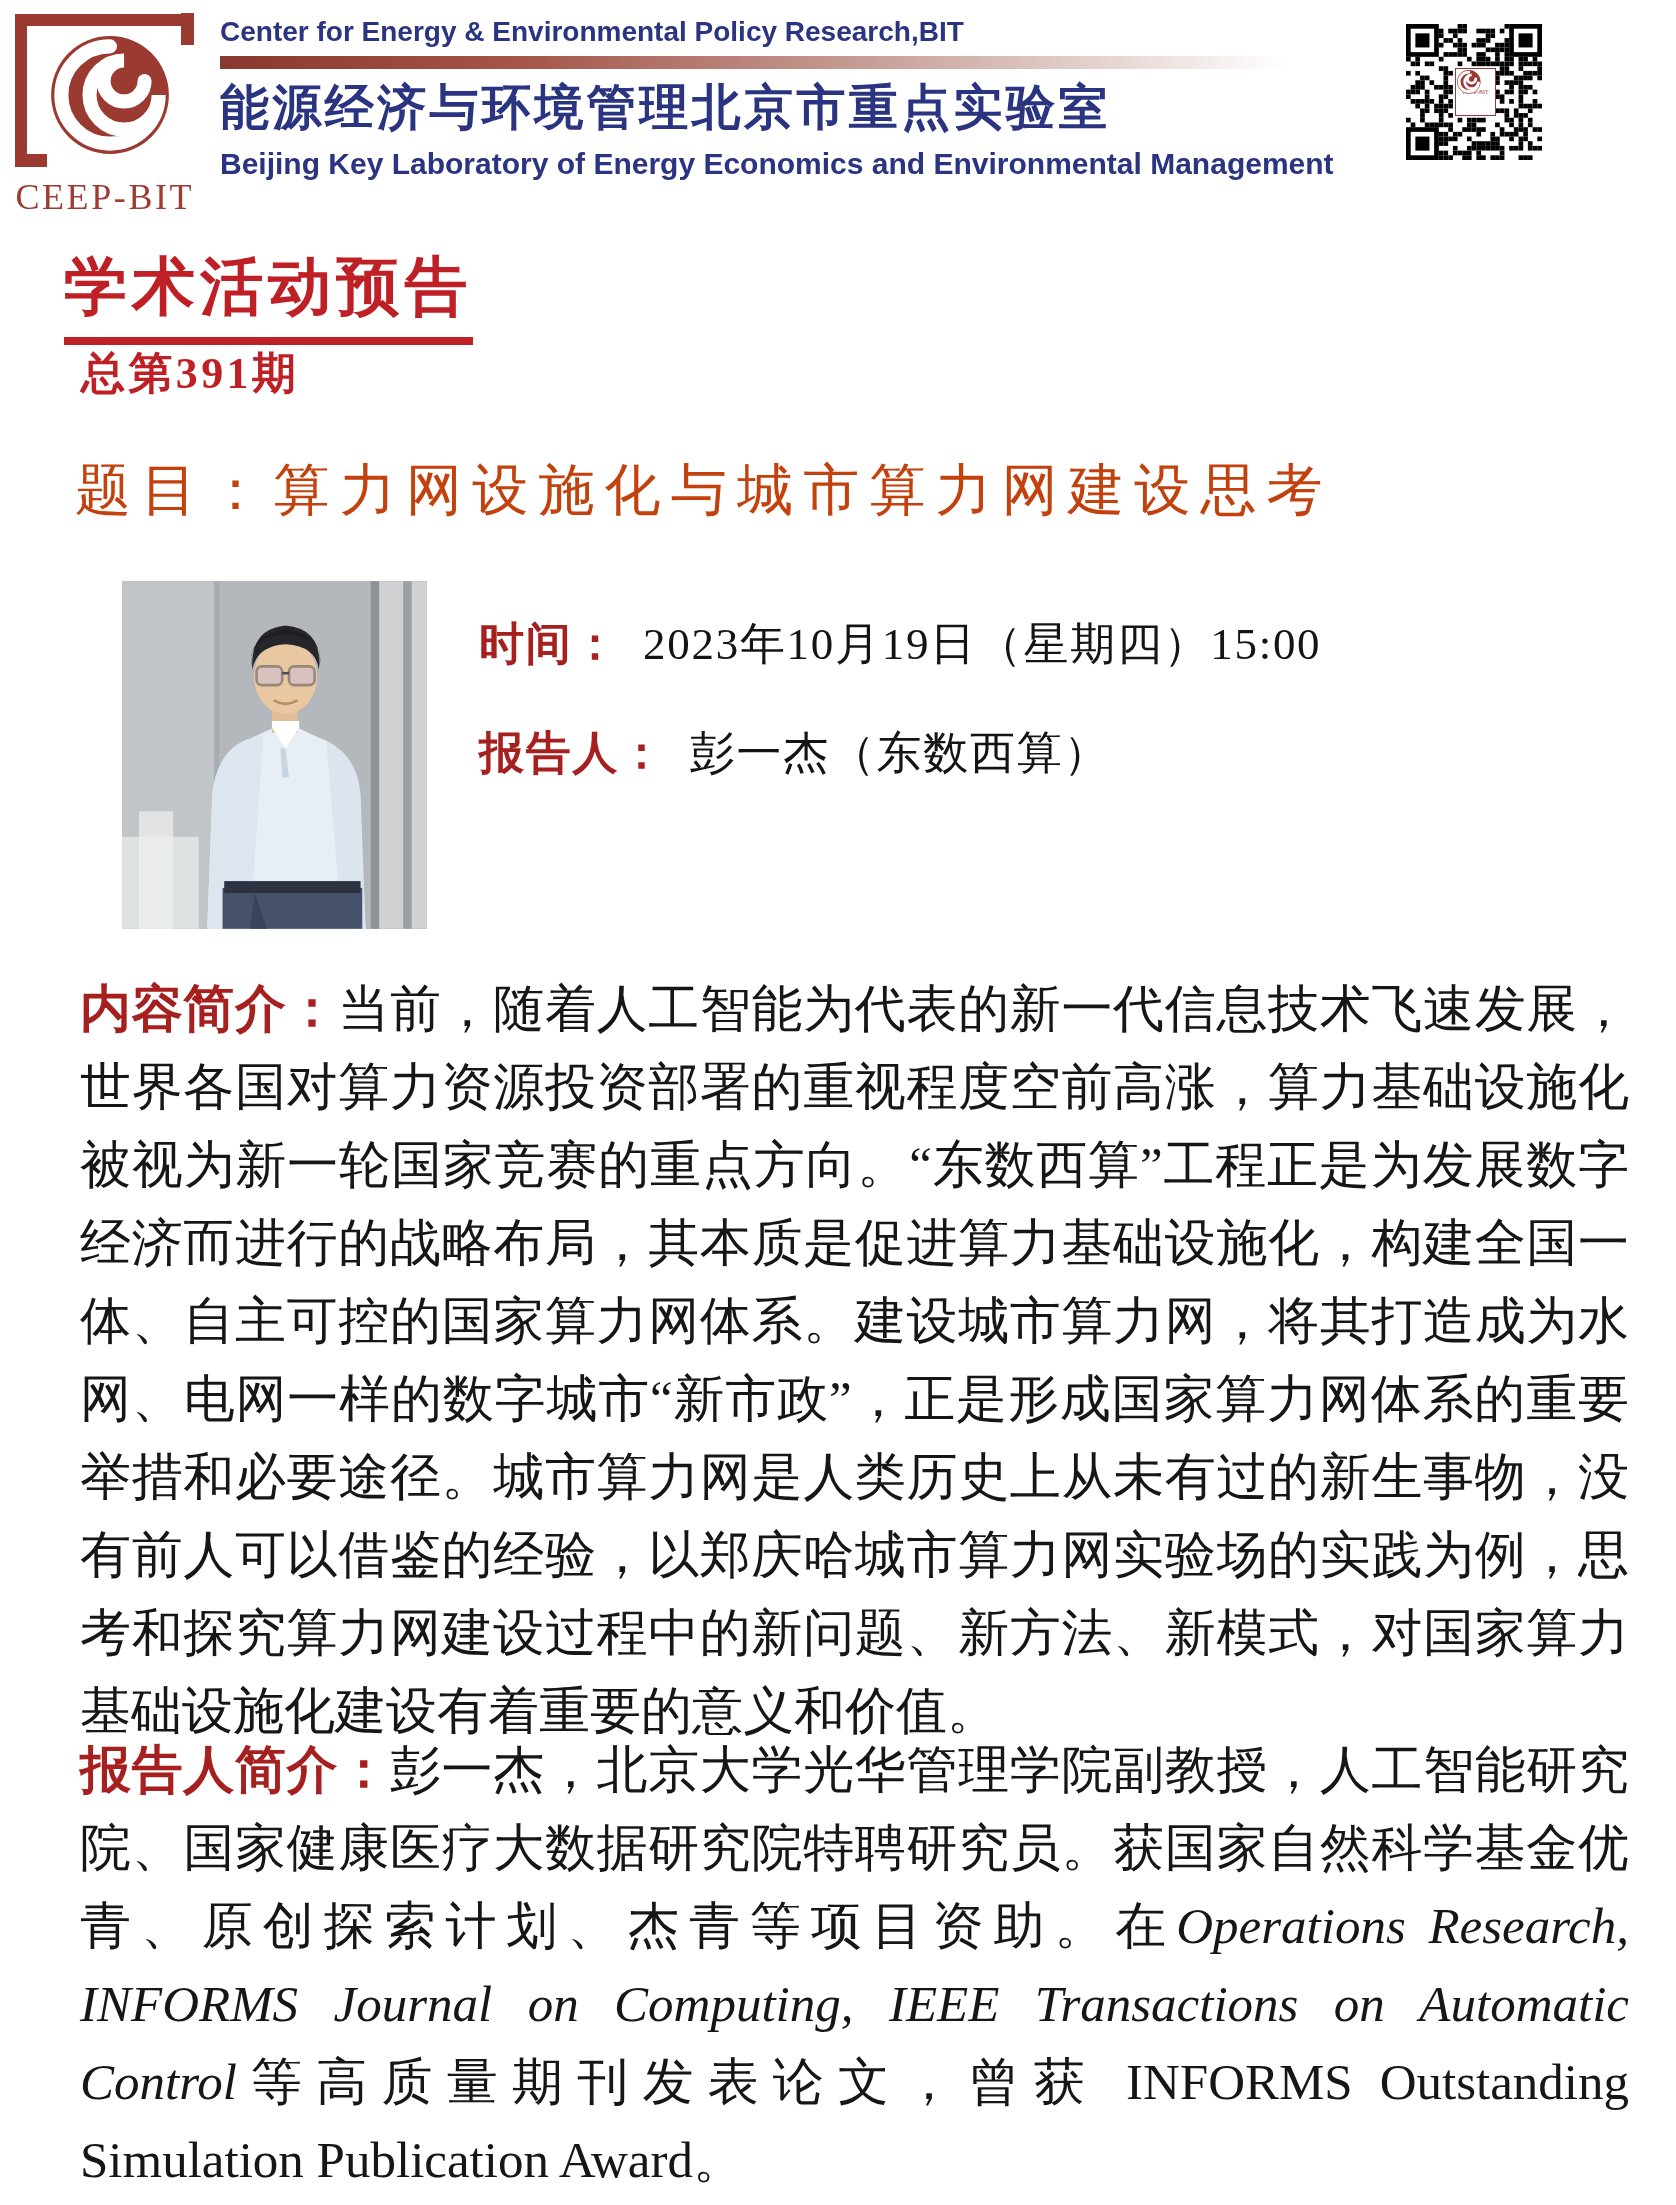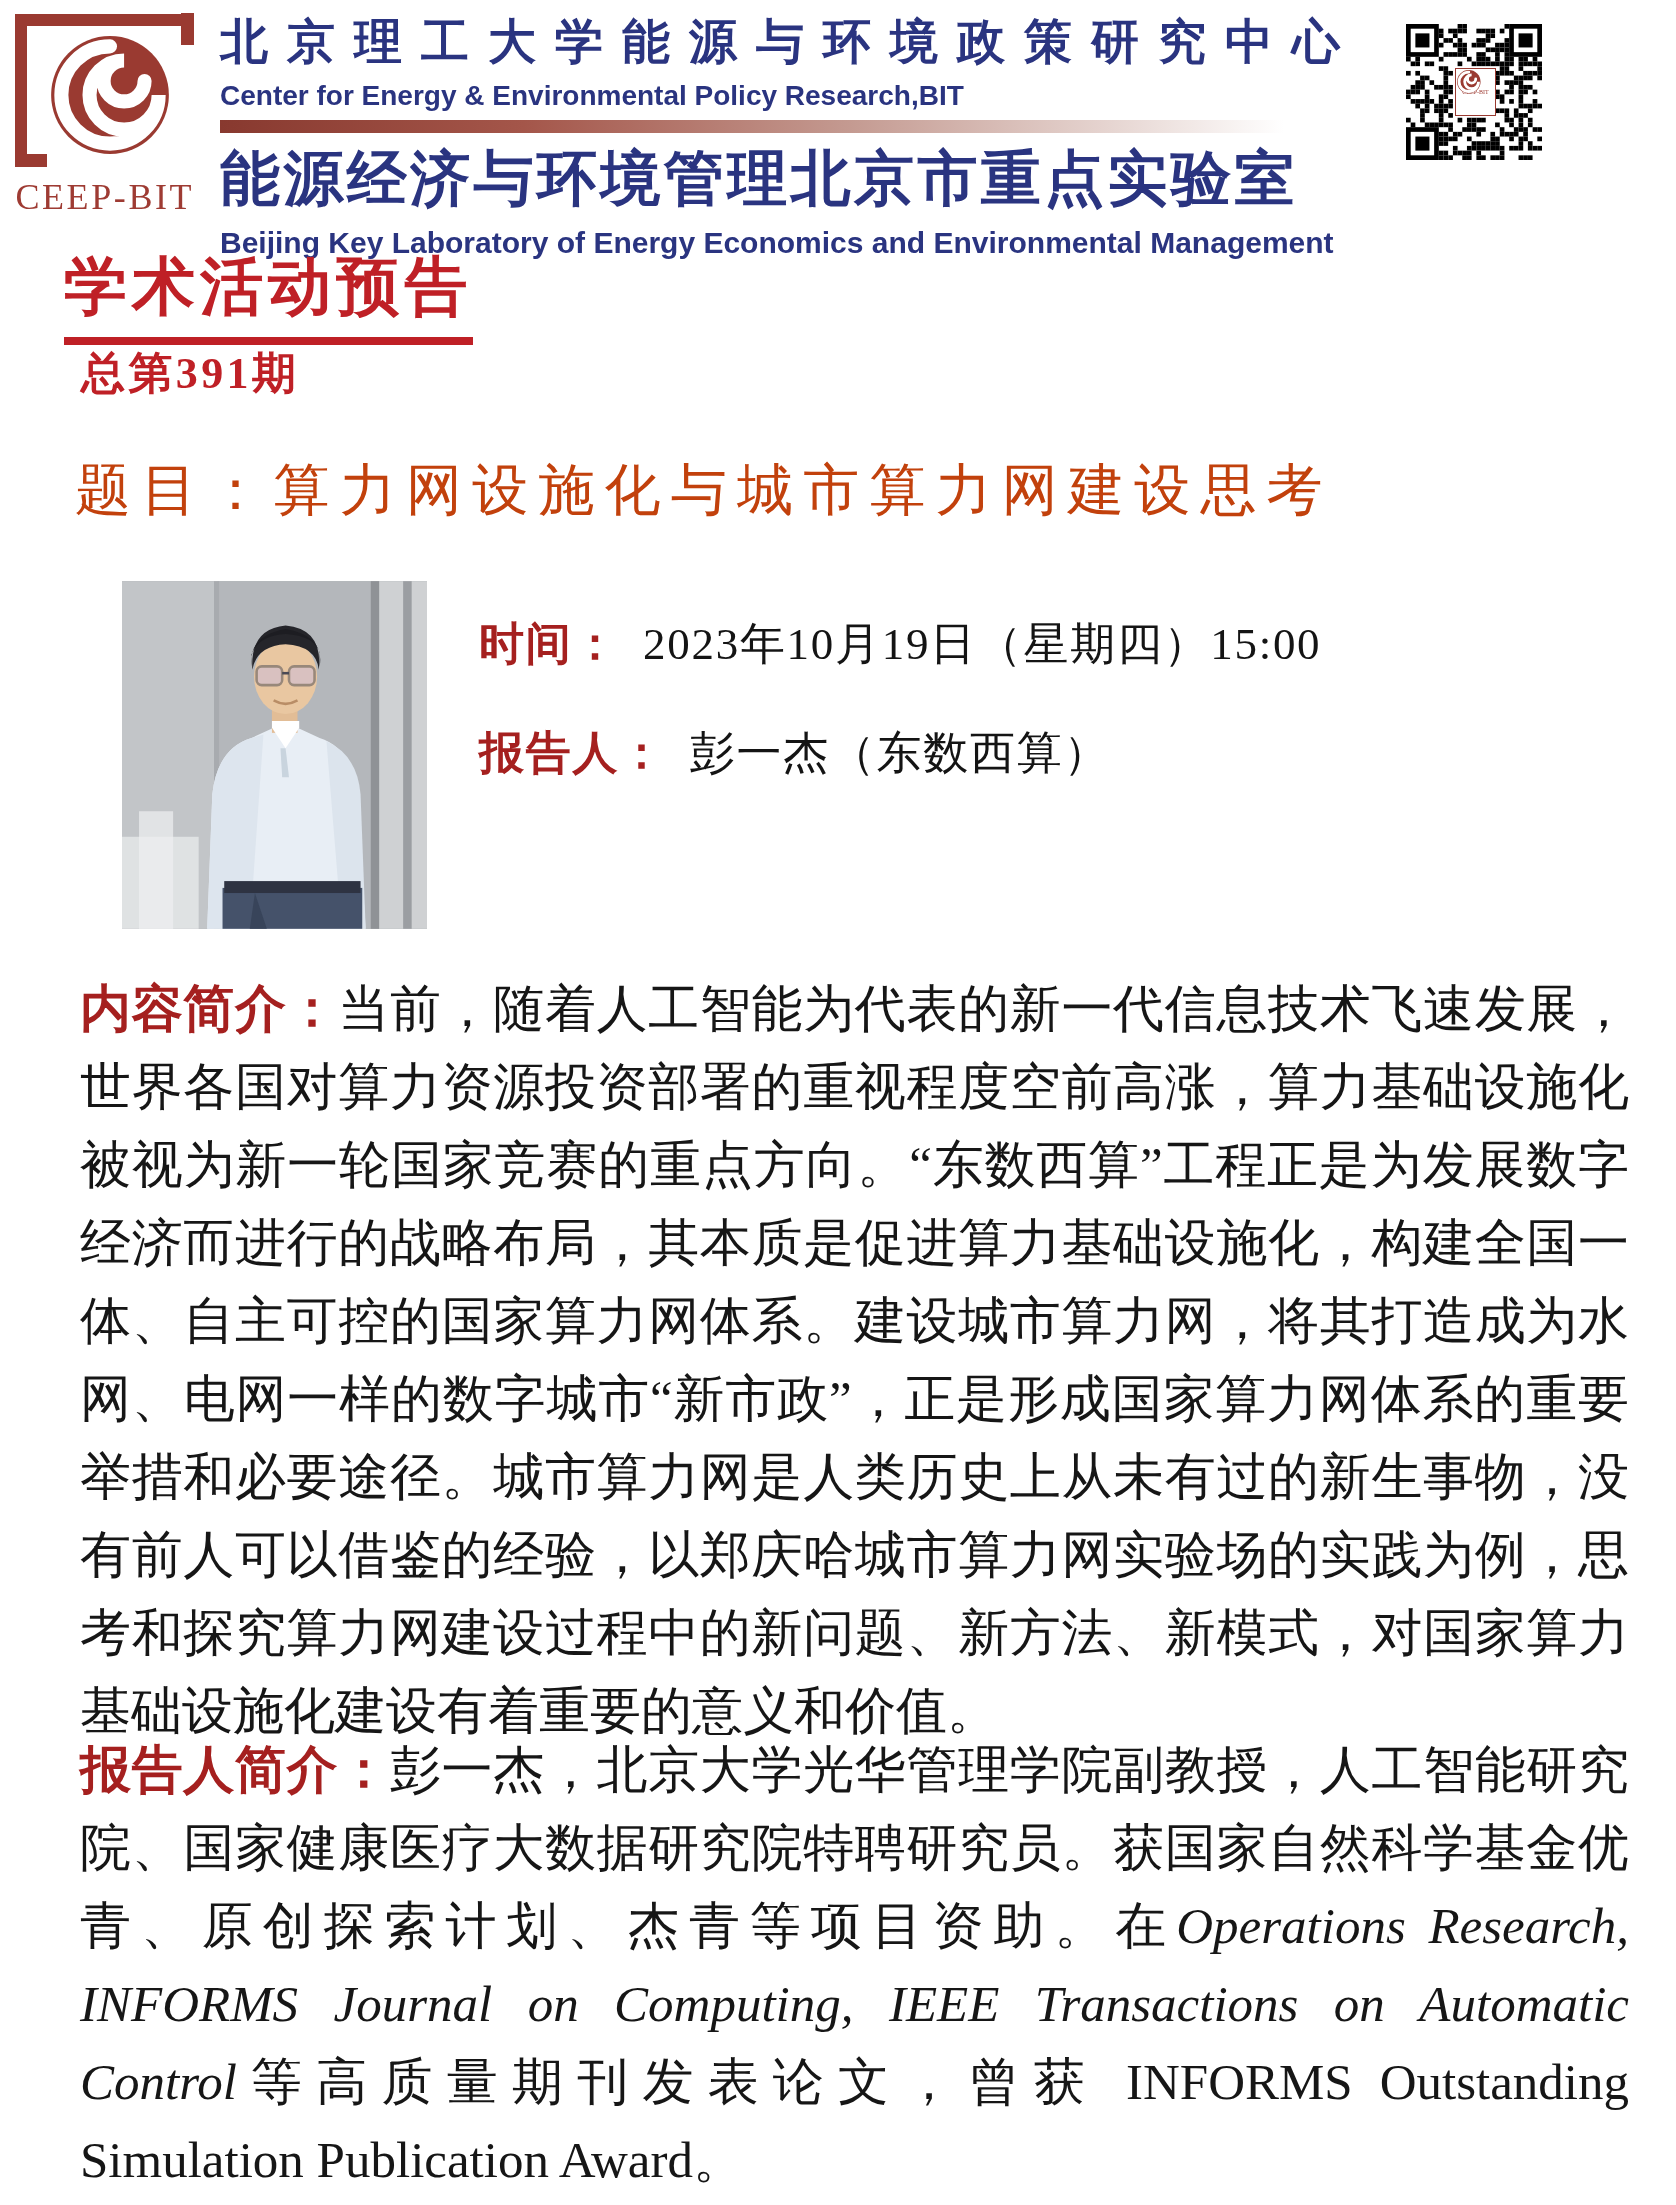--- a/index.html
+++ b/index.html
@@ -13,21 +13,21 @@
     border-top:12.8px solid #9a3a31;border-left:12.8px solid #9a3a31;}
   .logo-frame::before{content:"";position:absolute;top:-12.8px;right:0;width:13.6px;height:32px;background:#9a3a31;}
   .logo-frame::after{content:"";position:absolute;left:-12.8px;bottom:-1.7px;width:32px;height:13.6px;background:#9a3a31;}
   .swirl-wrap{position:absolute;left:19px;top:5.1px;width:128px;height:128px;}
   .logo-text{margin-top:10.2px;font-size:36px;color:#9e3b33;letter-spacing:2.6px;font-family:"Liberation Serif",serif;}
   .hdr-text{position:absolute;left:220px;top:10.2px;font-family:"Liberation Sans","DejaVu Sans",sans-serif;color:#2a3480;}
   .org-cn{font-size:48px;font-weight:bold;letter-spacing:19px;white-space:nowrap;}
   .org-en{font-size:28px;font-weight:bold;margin-top:6px;white-space:nowrap;}
   .red-bar{width:1086px;height:12.8px;margin-top:7.7px;
     background:linear-gradient(to right,#88392f,#a4564a 28%,#c49a91 58%,#e6d5d1 82%,rgba(255,255,255,0) 98%);}
-  .lab-cn{font-size:60px;font-weight:bold;letter-spacing:3.4px;margin-top:6.8px;white-space:nowrap;}
+  .lab-cn{font-size:49px;font-weight:bold;letter-spacing:3.4px;margin-top:6.8px;white-space:nowrap;}
   .lab-en{font-size:30px;font-weight:bold;margin-top:6px;white-space:nowrap;}
   .qr{position:absolute;left:1406px;top:24px;width:136px;height:136px;background:#fff;}
   .qr svg{position:absolute;left:0;top:0;}
   .qr-center{position:absolute;left:49px;top:44px;width:41px;height:48px;background:#fff;
     border:1.7px solid #9a3a31;box-sizing:border-box;display:flex;flex-direction:column;align-items:center;justify-content:center;}
   .qr-center .mini-swirl{width:25.6px;height:25.6px;}
   .qr-center span{font-size:6px;color:#9e3b33;font-family:"Liberation Serif",serif;letter-spacing:0;}
   
   .series{position:absolute;left:64px;top:244px;font-size:63px;font-weight:bold;color:#bf2026;letter-spacing:5.1px;}
   .series .ul{display:inline-block;border-bottom:8.5px solid #bf2026;padding-bottom:6.8px;}
@@ -65,21 +65,20 @@
               </symbol>
             </defs>
             <use href="#swirl" width="100" height="100"></use>
           </svg>
         </div>
       </div>
       <div class="logo-text">CEEP-BIT</div>
     </div>
 
     <div class="hdr-text">
-      <div class="org-cn">北京理工大学能源与环境政策研究中心</div>
       <div class="org-en">Center for Energy &amp; Environmental Policy Research,BIT</div>
       <div class="red-bar"></div>
       <div class="lab-cn">能源经济与环境管理北京市重点实验室</div>
       <div class="lab-en">Beijing Key Laboratory of Energy Economics and Environmental Management</div>
     </div>
 
     <div class="qr">
       <svg id="qr-svg" width="136" height="136" viewBox="0 0 160 160">
           <rect x="60.7" y="0.0" width="5.5" height="5.5" fill="#000"></rect>
           <rect x="66.2" y="0.0" width="5.5" height="5.5" fill="#000"></rect>

